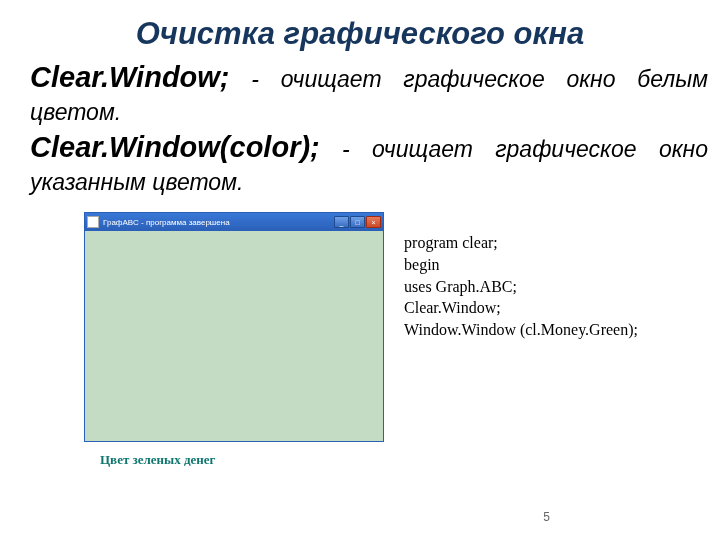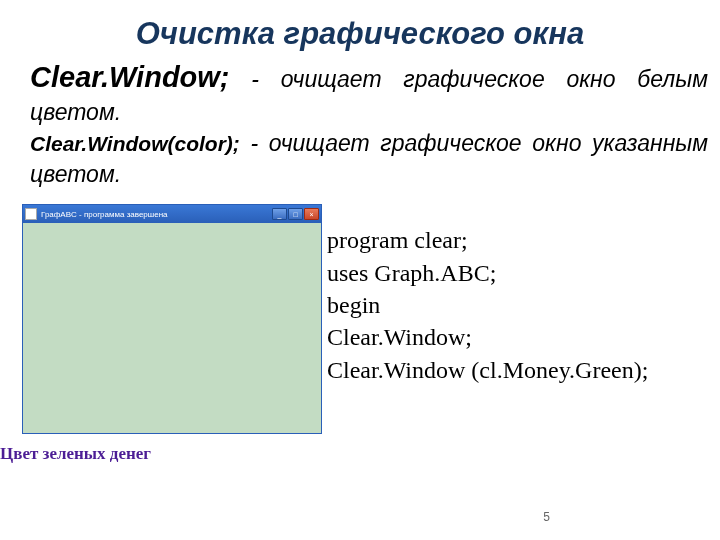--- a/index.html
+++ b/index.html
@@ -28,27 +28,28 @@
     line-height: 1.35;
     text-align: justify;
   }
   .proc-name {
     font-weight: bold;
     font-size: 29px;
     color: #000;
   }
   .proc-name2 {
     font-weight: bold;
-    font-size: 21px;
+    font-size: 29px;
     color: #000;
   }
   .content-row {
     display: flex;
     padding: 8px 20px 0 22px;
-    gap: 5px;
+    gap: 20px;
+    justify-content: center;
   }
   .window-shot {
     width: 300px;
     height: 230px;
     border: 1px solid #2a5fb8;
     background: #c3dcc3;
     position: relative;
     flex-shrink: 0;
     margin-top: 6px;
   }
@@ -88,30 +89,31 @@
     font-size: 7px;
     font-family: Tahoma, sans-serif;
     display: flex;
     align-items: center;
     justify-content: center;
   }
   .tb-btn.close { background: linear-gradient(to bottom, #e87a5a, #c9482a); border-color:#a02a10; }
   .code-block {
     font-family: "Comic Sans MS", cursive;
     font-style: normal;
-    font-size: 24px;
+    font-size: 16px;
     color: #000;
     line-height: 1.35;
     padding-top: 26px;
   }
   .caption {
     font-family: "Comic Sans MS", cursive;
-    font-size: 17px;
+    font-size: 13px;
     font-weight: bold;
-    color: #4c1d95;
+    color: #0f766e;
+    padding-left: 100px;
     margin-top: 10px;
   }
   .page-num {
     position: absolute;
     right: 170px;
     bottom: 16px;
     font-size: 12px;
     color: #666;
     font-style: normal;
     font-family: Arial, sans-serif;
@@ -138,22 +140,22 @@
       <div class="tb-controls">
         <div class="tb-btn">_</div>
         <div class="tb-btn">□</div>
         <div class="tb-btn close">×</div>
       </div>
     </div>
   </div>
 
   <div class="code-block">
     <div>program clear;</div>
+    <div>begin</div>
     <div>uses Graph.ABC;</div>
-    <div>begin</div>
     <div>Clear.Window;</div>
-    <div>Clear.Window (cl.Money.Green);</div>
+    <div>Window.Window (cl.Money.Green);</div>
   </div>
 </div>
 
 <div class="caption">Цвет зеленых денег</div>
 
 <div class="page-num">5</div>
 
 </body></html>

